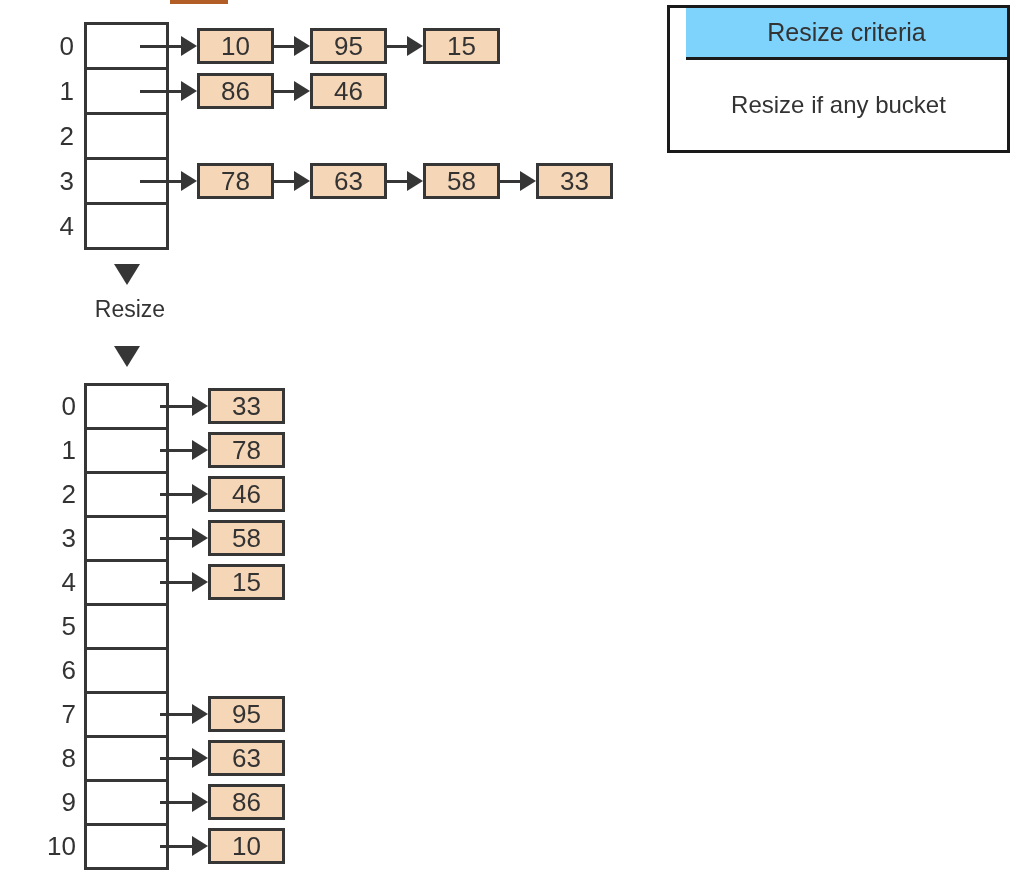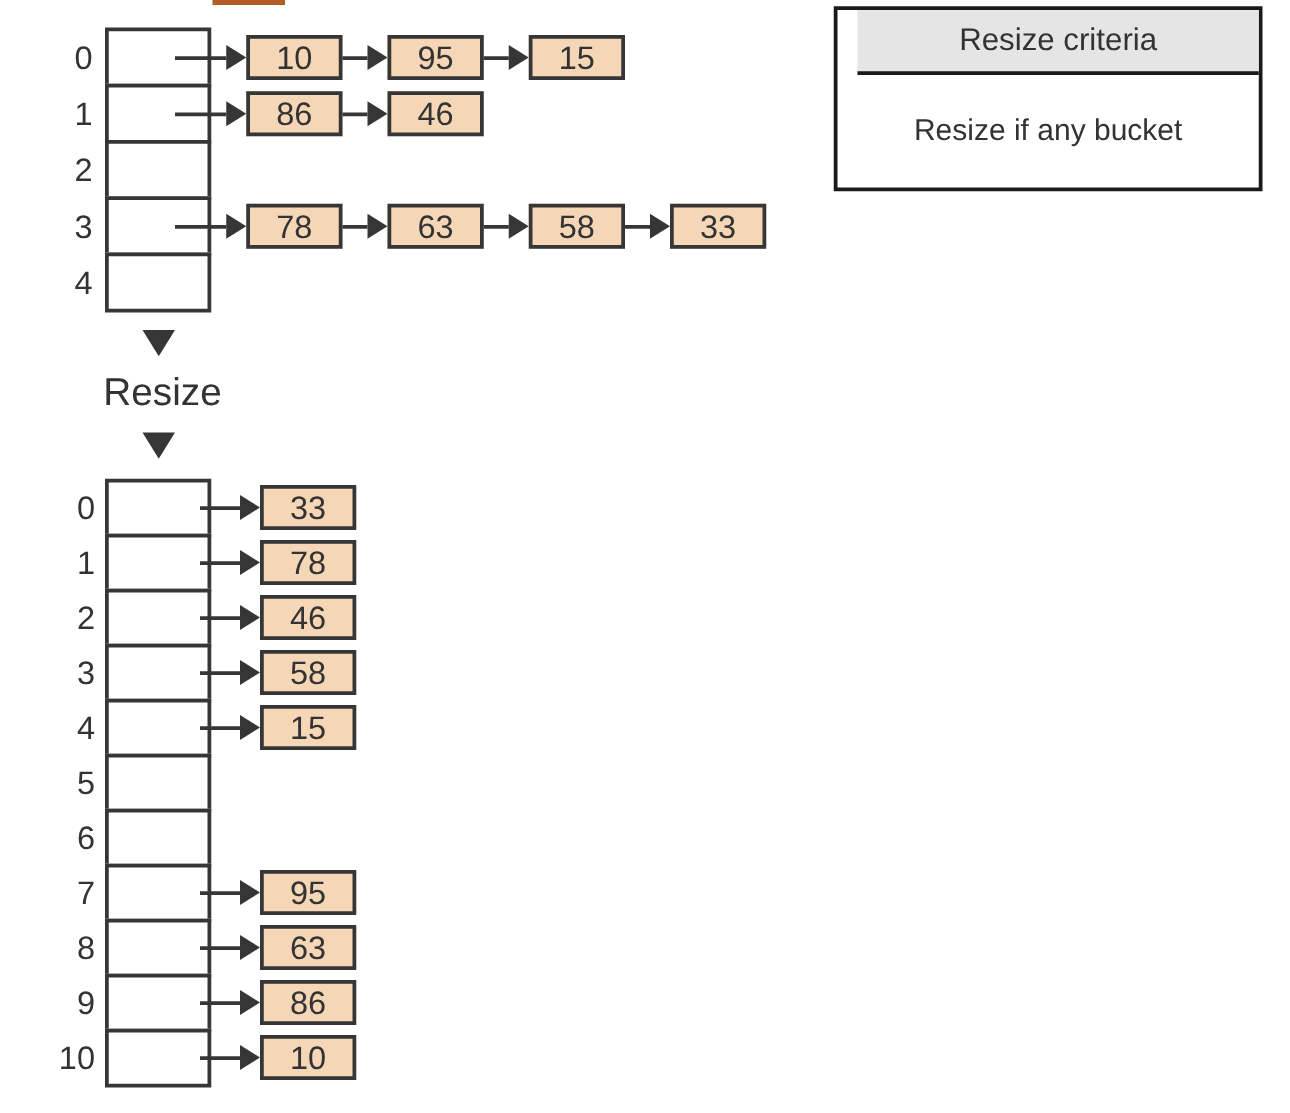--- a/index.html
+++ b/index.html
@@ -81,35 +81,35 @@
     position: absolute;
     width: 0; height: 0;
     border-left: 13px solid transparent;
     border-right: 13px solid transparent;
     border-top: 21px solid #363636;
   }
   .resize-label {
     position: absolute;
     left: 75px; top: 296px; width: 110px;
     text-align: center;
-    font-size: 31px;
+    font-size: 23px;
     color: #333333;
   }
   
   .criteria {
     position: absolute;
     left: 667px; top: 5px;
     width: 343px;
     box-sizing: border-box;
     border: 3px solid #1a1a1a;
     background: #ffffff;
   }
   .criteria .hdr {
     height: 49px;
-    background: #e5e5e5;
+    background: #7dd3fc;
     border-bottom: 3px solid #1a1a1a;
     display: flex;
     align-items: center;
     justify-content: center;
     font-size: 25px;
     color: #333333;
     margin-left: 16px;
   }
   .criteria .bdy {
     height: 90px;

